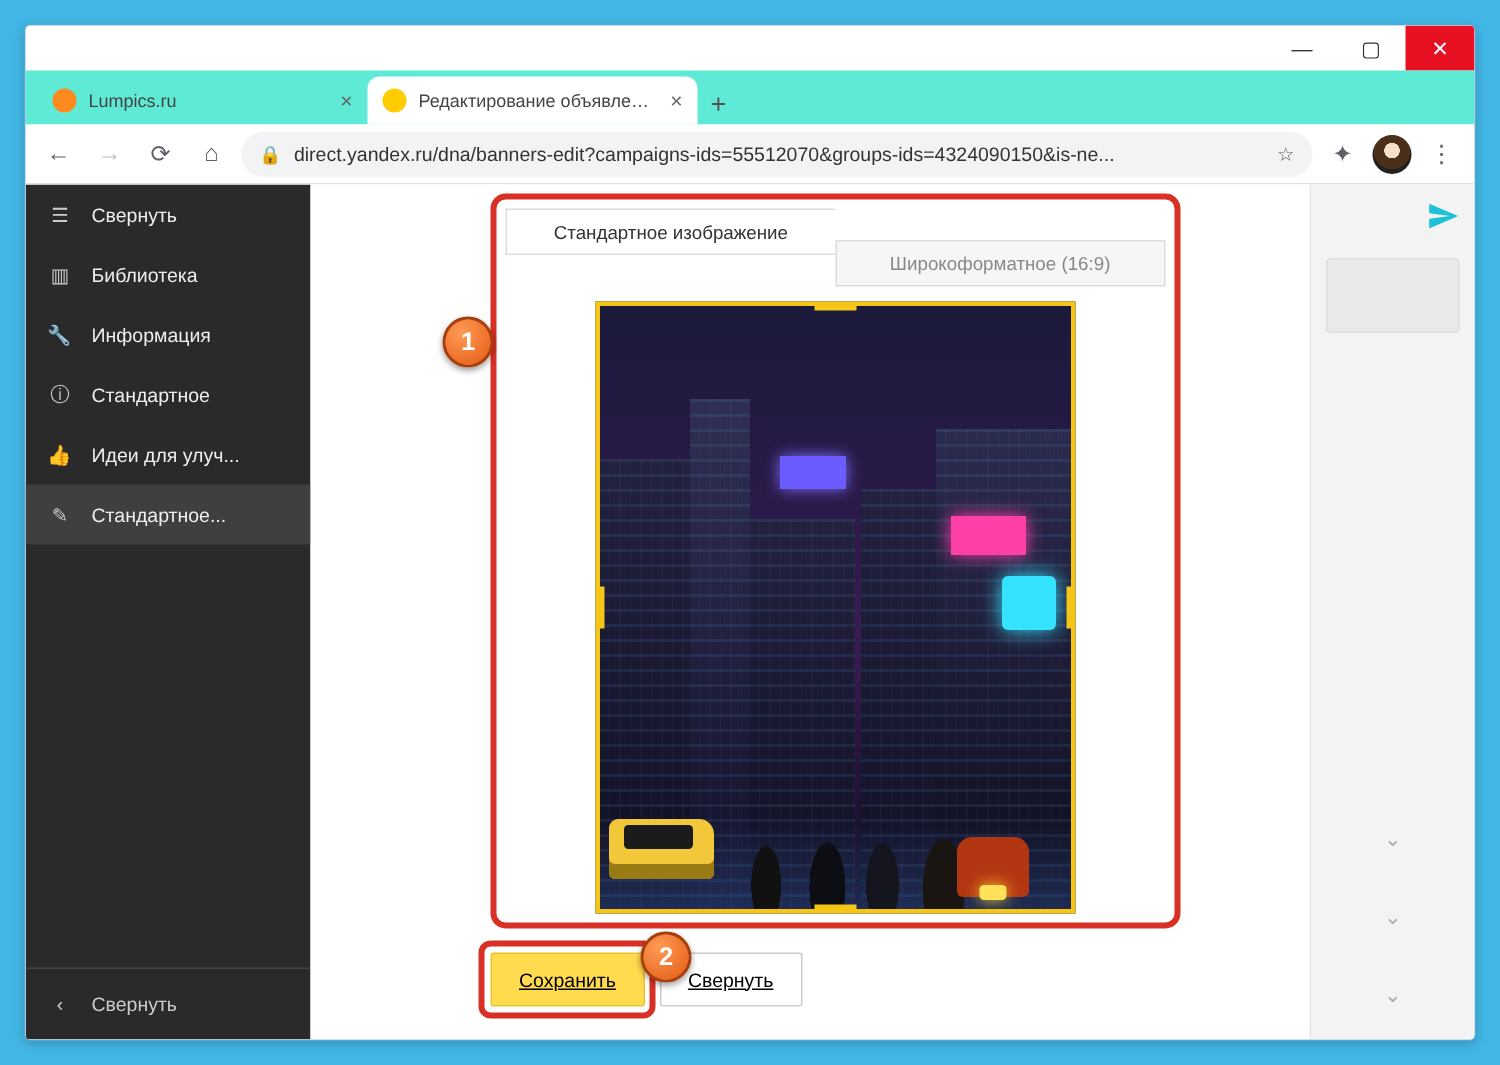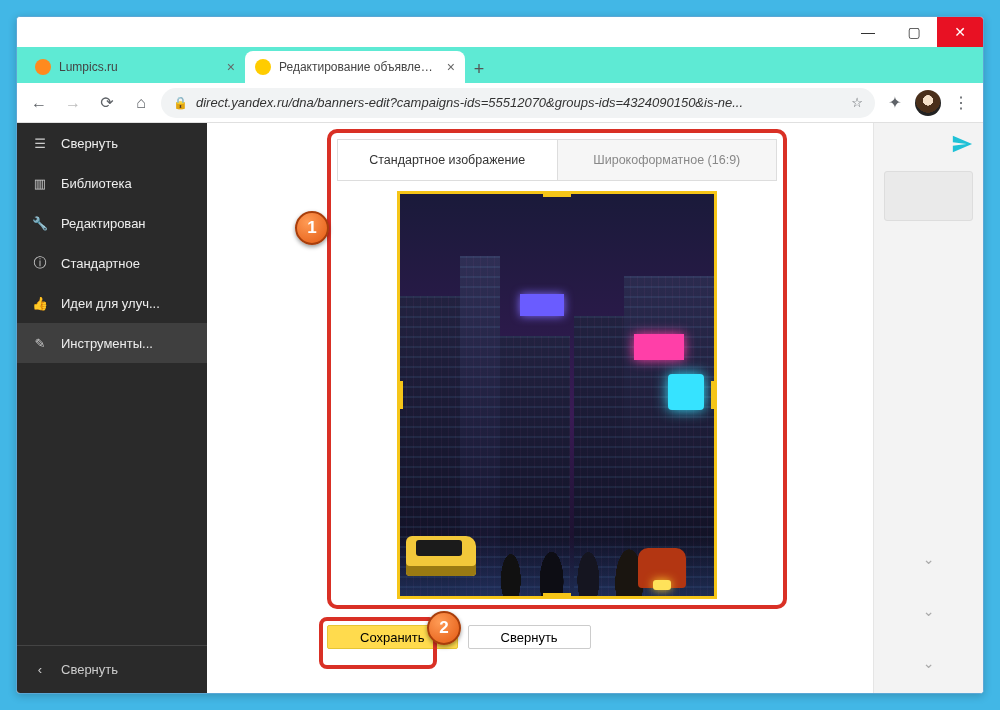--- a/index.html
+++ b/index.html
@@ -21,43 +21,43 @@
   .tab .title { flex: 1; white-space: nowrap; overflow: hidden; text-overflow: ellipsis; }
   .tab .close { font-size: 14px; color: #666; }
   .newtab { width: 28px; height: 28px; display:flex; align-items:center; justify-content:center; color:#555; font-size:18px; }
 
   
   .addrbar { height: 40px; background: #fff; border-bottom: 1px solid #e0e0e0; display: flex; align-items: center; padding: 0 8px; gap: 6px; }
   .nav-btn { width: 28px; height: 28px; display:flex; align-items:center; justify-content:center; color:#5f6368; font-size:16px; border-radius:50%; }
   .nav-btn.disabled { color: #bdbdbd; }
   .omnibox { flex:1; height: 30px; background: #f1f3f4; border-radius: 15px; display:flex; align-items:center; padding:0 12px; gap:8px; font-size:13px; color:#333; }
   .lock { color:#5f6368; font-size:12px; }
-  .url-text { flex:1; white-space:nowrap; overflow:hidden; text-overflow:ellipsis;font-style:italic; }
+  .url-text { flex:1; white-space:nowrap; overflow:hidden; text-overflow:ellipsis; }
   .avatar { width:26px; height:26px; border-radius:50%; background: radial-gradient(circle at 50% 40%, #f5e0c8 25%, #4a2f1a 26% 60%, #222 61%); }
 
   
   .content { flex:1; display:flex; position:relative; overflow:hidden; background:#fff; }
 
   
   .sidebar { width: 190px; background: #2a2a2a; color: #eee; display:flex; flex-direction:column; font-size:13px; }
   .side-item { height: 40px; display:flex; align-items:center; padding:0 14px; gap:12px; cursor:pointer; }
   .side-item.active { background:#3f3f3f; }
   .side-icon { width:18px; color:#ccc; display:flex; align-items:center; justify-content:center; }
   .side-label { white-space:nowrap; overflow:hidden; text-overflow:ellipsis; }
   .side-spacer { flex:1; }
   .side-collapse { height:48px; border-top:1px solid #444; display:flex; align-items:center; padding:0 14px; gap:12px; color:#ccc; }
 
   
   .main { flex:1; position:relative; background:#fff; display:flex; flex-direction:column; }
   .editor-wrap { width: 460px; margin-left: 120px; margin-top: 6px; }
 
   .callout-red { border: 4px solid #d93025; border-radius: 10px; padding: 6px; position: relative; }
   .imgtabs { display:flex; }
-  .imgtab { flex:1; height:42px; border:1px solid #ddd; display:flex; align-items:center; justify-content:center; font-size:12.5px; color:#333; background:#fff; }
-  .imgtab.inactive { background:#f6f6f6; color:#888; }
+  .imgtab { flex:1; height:31px; border:1px solid #ddd; display:flex; align-items:center; justify-content:center; font-size:12.5px; color:#333; background:#fff; }
+  .imgtab.inactive { background:#f6f6f6; color:#888;margin-top:21px; }
   .imgtab:first-child { border-right:none; }
 
   .crop-frame { margin: 10px auto 0 auto; width: 320px; height: 408px; border: 3px solid #f5c518; position:relative; background:#0a0a1a; overflow:hidden; }
   .crop-handle { position:absolute; background:#f5c518; }
   .h-top, .h-bot { width:28px; height:6px; left:50%; transform:translateX(-50%); }
   .h-top { top:-3px; } .h-bot { bottom:-3px; }
   .h-left, .h-right { width:6px; height:28px; top:50%; transform:translateY(-50%); }
   .h-left { left:-3px; } .h-right { right:-3px; }
 
   
@@ -85,21 +85,21 @@
       radial-gradient(ellipse 11px 28px at 58% 80%, #151520 99%, transparent),
       radial-gradient(ellipse 14px 34px at 78% 84%, #1a1510 99%, transparent);
   }
   .bike { position:absolute; right:28px; bottom:8px; width:48px; height:40px; background:#b33612; border-radius:10px 10px 4px 4px;}
   .bike::before { content:""; position:absolute; bottom:-2px; left:50%; transform:translateX(-50%); width:18px; height:10px; background:#ffe25a; box-shadow:0 0 10px #ffcf2e; border-radius:3px;}
   .reflect { position:absolute; left:0; right:0; bottom:0; height:60px; background:linear-gradient(180deg, rgba(50,80,140,.0), rgba(60,100,180,.35)); }
 
   .hint { margin: 14px 0 0 120px; font-size: 13px; color:#222; }
 
   .btnrow { margin: 16px 0 0 120px; display:flex; gap:10px; align-items:center; position:relative; }
-  .btn { height:24px; padding:0 32px; border:1px solid #ccc; background:#fff; font-size:13px; display:flex; align-items:center; border-radius:2px; }
+  .btn { height:36px; padding:0 18px; border:1px solid #ccc; background:#fff; font-size:13px; display:flex; align-items:center; border-radius:2px;text-decoration:underline; }
   .btn.primary { background:#ffdb4d; border-color:#e6c533; font-weight:500; }
   .save-callout { position:absolute; left:-8px; top:-8px; width:118px; height:52px; border:4px solid #d93025; border-radius:8px; pointer-events:none; }
 
   .num-badge { position:absolute; width:34px; height:34px; border-radius:50%; background:radial-gradient(circle at 35% 30%, #ff9b55, #e35a13); border:2px solid #a83e0b; color:#fff; font-weight:bold; display:flex; align-items:center; justify-content:center; font-size:17px; box-shadow:0 2px 4px rgba(0,0,0,.4); }
   .badge-1 { left:-36px; top:78px; }
   .badge-2 { left:100px; top:-14px; }
 
   
   .rightrail { width:110px; background:#f3f3f3; border-left:1px solid #e5e5e5; padding:10px; display:flex; flex-direction:column; gap:12px; }
   .send-icon { align-self:flex-end; color:#1fc1d6; }
@@ -153,33 +153,33 @@
       <div class="side-item">
         <span class="side-icon">☰</span>
         <span class="side-label">Свернуть</span>
       </div>
       <div class="side-item">
         <span class="side-icon">▥</span>
         <span class="side-label">Библиотека</span>
       </div>
       <div class="side-item">
         <span class="side-icon">🔧</span>
-        <span class="side-label">Редактирован</span>
+        <span class="side-label">Информация</span>
       </div>
       <div class="side-item">
         <span class="side-icon">ⓘ</span>
         <span class="side-label">Стандартное</span>
       </div>
       <div class="side-item">
         <span class="side-icon">👍</span>
         <span class="side-label">Идеи для улуч...</span>
       </div>
       <div class="side-item active">
         <span class="side-icon">✎</span>
-        <span class="side-label">Инструменты...</span>
+        <span class="side-label">Стандартное...</span>
       </div>
       <div class="side-spacer"></div>
       <div class="side-collapse">
         <span class="side-icon">‹</span>
         <span class="side-label">Свернуть</span>
       </div>
     </div>
 
     <div class="main">
       <div class="editor-wrap">

